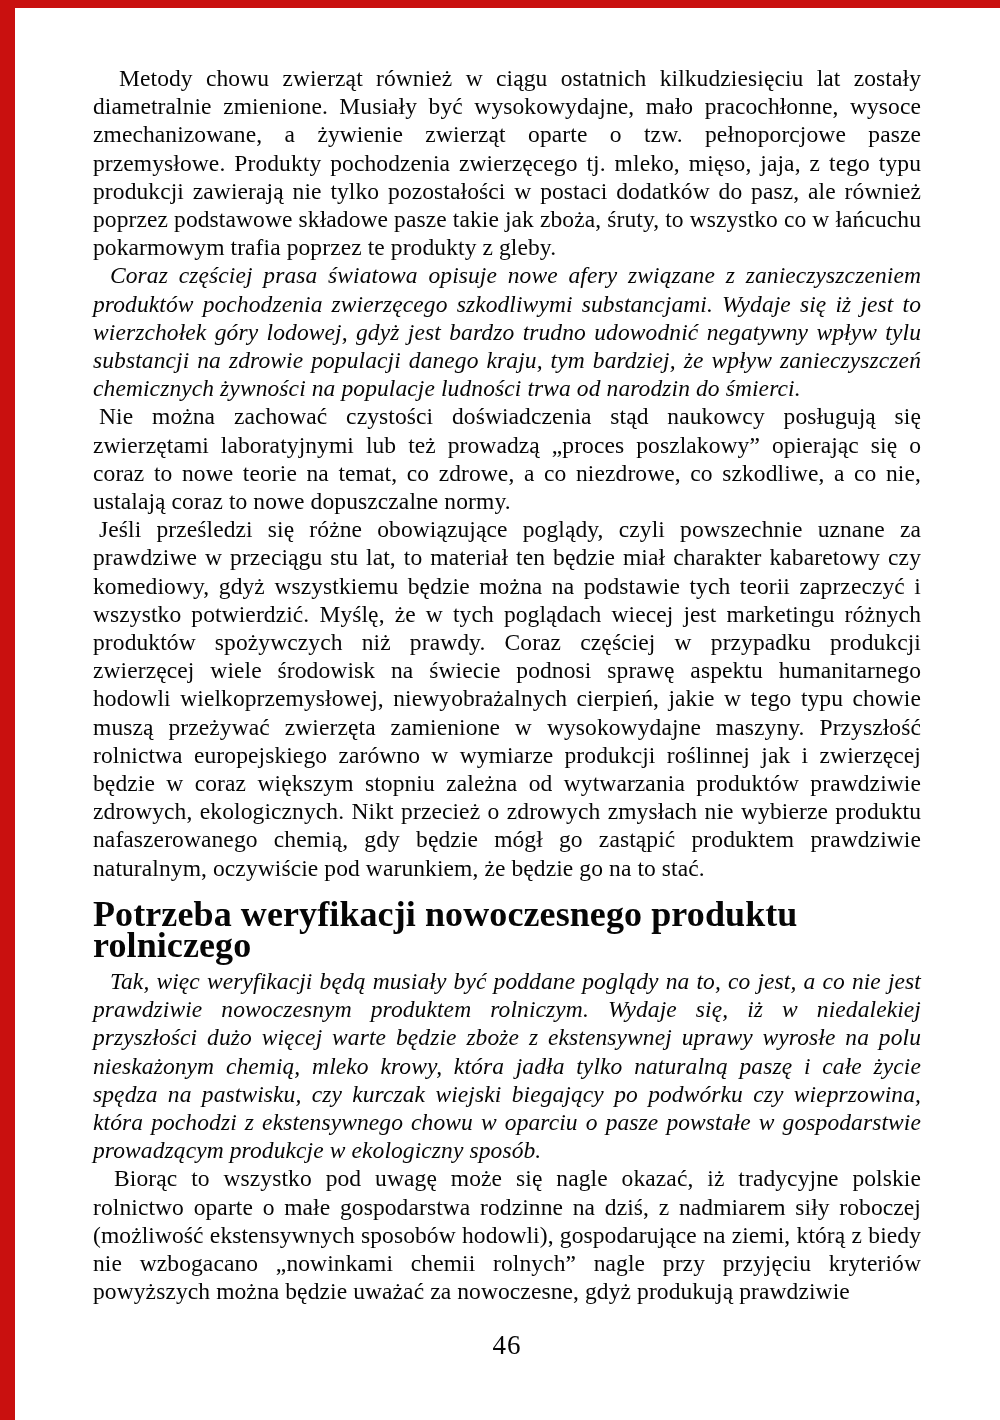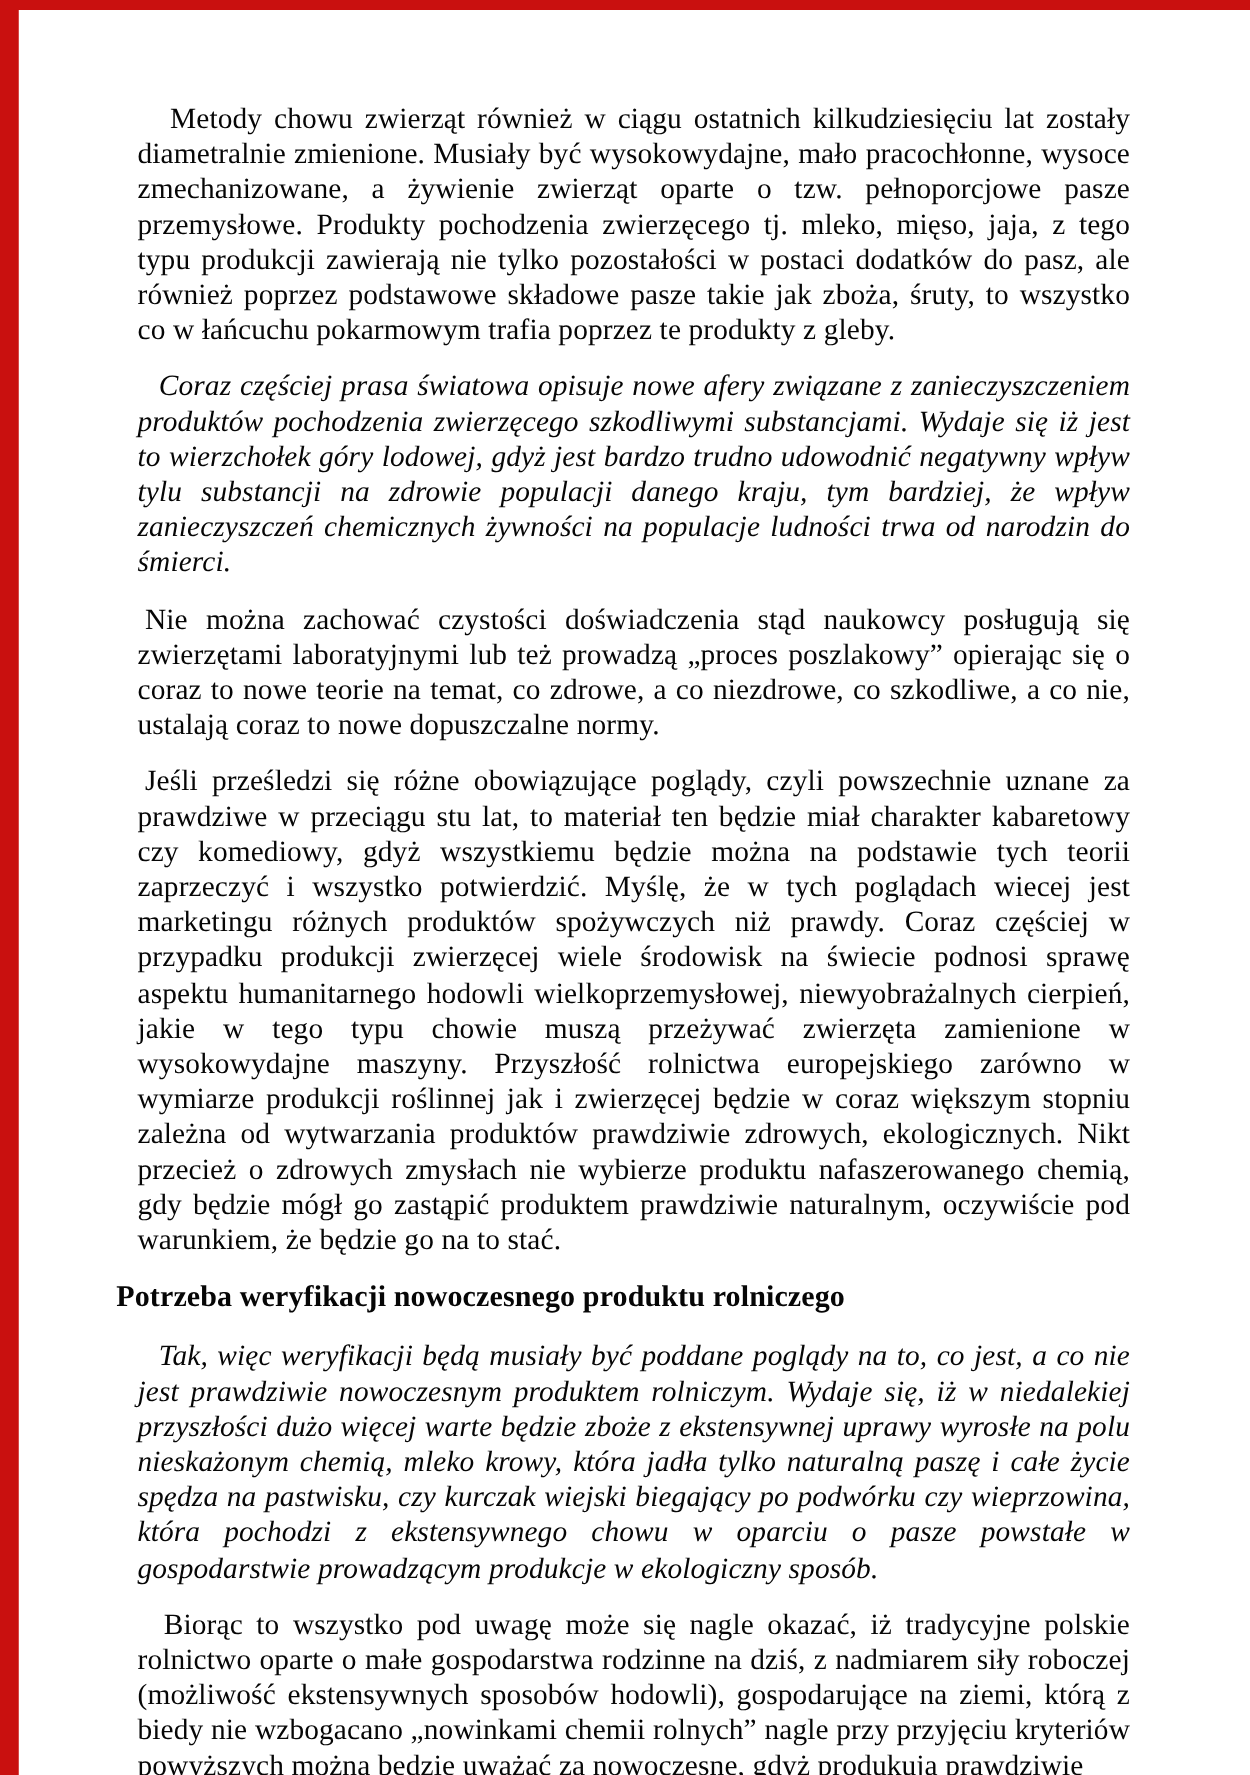--- a/index.html
+++ b/index.html
@@ -35,29 +35,29 @@
     position: absolute;
     left: 93px;
     top: 64px;
     width: 828px;
     font-size: 23.5px;
     line-height: 28.2px;
     text-align: justify;
     letter-spacing: 0.1px;
   }
   .text-column p {
-    margin: 17px;
+    margin: 0;
     padding: 0;
   }
   .ind-lg { text-indent: 26px; }
   .ind-md { text-indent: 17px; font-style: italic; }
   .ind-md2 { text-indent: 21px; }
   .ind-sm { text-indent: 6px; }
   .section-heading {
-    font-size: 24px;
+    font-size: 36px;
     line-height: 31px;
     font-weight: bold;
     text-align: left;
     margin: 17px 0 6px 0;
     padding: 0;
   }
   .page-number {
     text-align: center;
     font-size: 27px;
     margin-top: 26px;
@@ -76,15 +76,16 @@
     <p class="ind-lg">Metody chowu zwierząt również w ciągu ostatnich kilkudziesięciu lat zostały diametralnie zmienione. Musiały być wysokowydajne, mało pracochłonne, wysoce zmechanizowane, a żywienie zwierząt oparte o tzw. pełnoporcjowe pasze przemysłowe. Produkty pochodzenia zwierzęcego tj. mleko, mięso, jaja, z tego typu produkcji zawierają nie tylko pozostałości w postaci dodatków do pasz, ale również poprzez podstawowe składowe pasze takie jak zboża, śruty, to wszystko co w łańcuchu pokarmowym trafia poprzez te produkty z gleby.</p>
     <p class="ind-md">Coraz częściej prasa światowa opisuje nowe afery związane z zanieczyszczeniem produktów pochodzenia zwierzęcego szkodliwymi substancjami. Wydaje się iż jest to wierzchołek góry lodowej, gdyż jest bardzo trudno udowodnić negatywny wpływ tylu substancji na zdrowie populacji danego kraju, tym bardziej, że wpływ zanieczyszczeń chemicznych żywności na populacje ludności trwa od narodzin do śmierci.</p>
     <p class="ind-sm">Nie można zachować czystości doświadczenia stąd naukowcy posługują się zwierzętami laboratyjnymi lub też prowadzą „proces poszlakowy” opierając się o coraz to nowe teorie na temat, co zdrowe, a co niezdrowe, co szkodliwe, a co nie, ustalają coraz to nowe dopuszczalne normy.</p>
     <p class="ind-sm">Jeśli prześledzi się różne obowiązujące poglądy, czyli powszechnie uznane za prawdziwe w przeciągu stu lat, to materiał ten będzie miał charakter kabaretowy czy komediowy, gdyż wszystkiemu będzie można na podstawie tych teorii zaprzeczyć i wszystko potwierdzić. Myślę, że w tych poglądach wiecej jest marketingu różnych produktów spożywczych niż prawdy. Coraz częściej w przypadku produkcji zwierzęcej wiele środowisk na świecie podnosi sprawę aspektu humanitarnego hodowli wielkoprzemysłowej, niewyobrażalnych cierpień, jakie w tego typu chowie muszą przeżywać zwierzęta zamienione w wysokowydajne maszyny. Przyszłość rolnictwa europejskiego zarówno w wymiarze produkcji roślinnej jak i zwierzęcej będzie w coraz większym stopniu zależna od wytwarzania produktów prawdziwie zdrowych, ekologicznych. Nikt przecież o zdrowych zmysłach nie wybierze produktu nafaszerowanego chemią, gdy będzie mógł go zastąpić produktem prawdziwie naturalnym, oczywiście pod warunkiem, że będzie go na to stać.</p>
 
     <h2 class="section-heading">Potrzeba weryfikacji nowoczesnego produktu rolniczego</h2>
 
     <p class="ind-md">Tak, więc weryfikacji będą musiały być poddane poglądy na to, co jest, a co nie jest prawdziwie nowoczesnym produktem rolniczym. Wydaje się, iż w niedalekiej przyszłości dużo więcej warte będzie zboże z ekstensywnej uprawy wyrosłe na polu nieskażonym chemią, mleko krowy, która jadła tylko naturalną paszę i całe życie spędza na pastwisku, czy kurczak wiejski biegający po podwórku czy wieprzowina, która pochodzi z ekstensywnego chowu w oparciu o pasze powstałe w gospodarstwie prowadzącym produkcje w ekologiczny sposób.</p>
     <p class="ind-md2">Biorąc to wszystko pod uwagę może się nagle okazać, iż tradycyjne polskie rolnictwo oparte o małe gospodarstwa rodzinne na dziś, z nadmiarem siły roboczej (możliwość ekstensywnych sposobów hodowli), gospodarujące na ziemi, którą z biedy nie wzbogacano „nowinkami chemii rolnych” nagle przy przyjęciu kryteriów powyższych można będzie uważać za nowoczesne, gdyż produkują prawdziwie</p>
 
+    <div class="page-number">46</div>
   </div>
 
 </div>
 
 </body></html>

